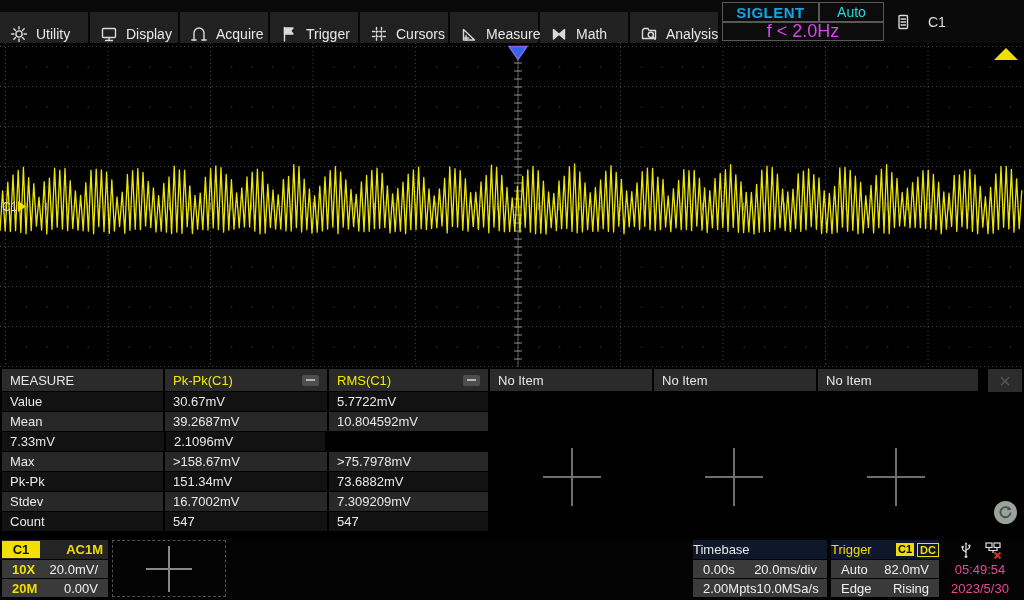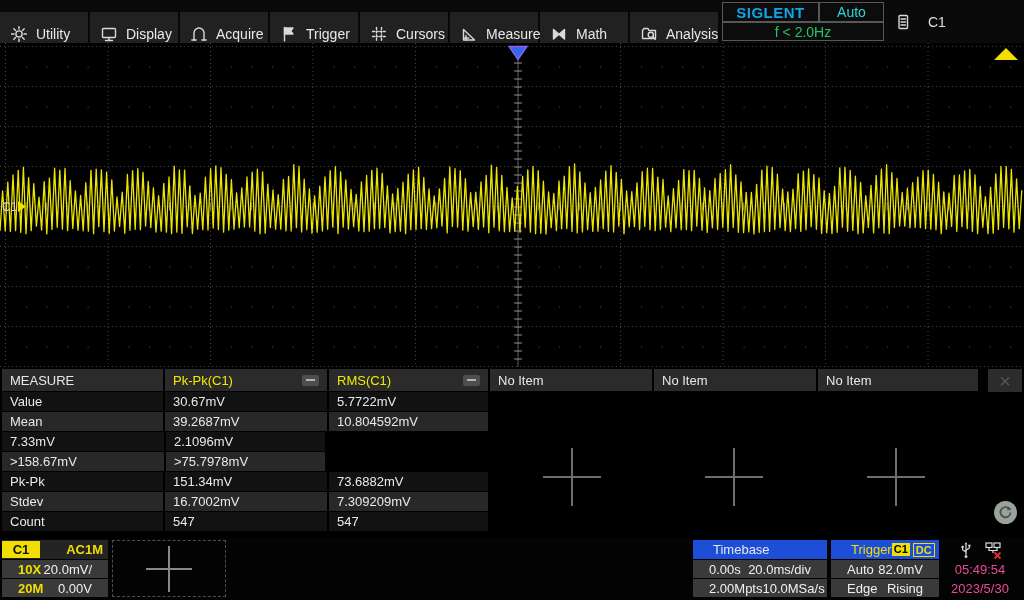--- a/index.html
+++ b/index.html
@@ -12,21 +12,21 @@
   .menu-item{width:90px;height:43px;background:#212121;border-right:2px solid #070707;box-sizing:border-box;
              display:flex;align-items:center;gap:8px;padding-left:10px;color:#e8e8e8;font-size:14px;cursor:default;}
   .menu-item svg{flex:0 0 auto;}
   .mi-icon{stroke:#d9d9d9;fill:none;stroke-width:1.4;stroke-linecap:round;stroke-linejoin:round;}
 
   .brand{position:absolute;left:722px;top:2px;width:162px;height:39px;display:grid;
          grid-template-columns:97px 65px;grid-template-rows:20px 19px;}
   .brand-cell{border:1px solid #585858;box-sizing:border-box;display:flex;align-items:center;justify-content:center;background:#0c0c0c;}
   .brand-logo{font-weight:bold;font-size:15px;letter-spacing:.5px;color:#0ea5e9;}
   .brand-mode{font-size:14px;}
-  .brand-freq{grid-column:1 / span 2;color:#22c55e;font-size:14px;}
+  .brand-freq{grid-column:1 / span 2;color:#d946ef;font-size:18px;}
 
   .chan-status{position:absolute;left:890px;top:0;height:43px;display:flex;align-items:center;gap:16px;
                color:#dddddd;font-size:14px;padding-left:4px;}
 
   
   .scope{position:absolute;left:0;top:43px;width:1024px;height:324px;background:#000;}
 
   
   .measure-panel{position:absolute;left:0;top:368px;width:1024px;height:170px;background:#000;font-size:13px;}
   .m-header{position:absolute;left:2px;top:1px;display:flex;gap:2px;}
@@ -45,23 +45,23 @@
   .row-lite .m-cell{background:#282828;text-align:right;}
 
   .plus-btn{position:absolute;width:58px;height:58px;top:80px;}
   .plus-btn::before{content:"";position:absolute;left:50%;top:0;width:2px;height:100%;background:#6e6e6e;transform:translateX(-1px);}
   .plus-btn::after{content:"";position:absolute;top:50%;left:0;height:2px;width:100%;background:#6e6e6e;transform:translateY(-1px);}
   .refresh-btn{position:absolute;left:994px;top:133px;width:23px;height:23px;border-radius:50%;
                background:#9aa29c;display:flex;align-items:center;justify-content:center;}
 
   
   .bottom-bar{position:absolute;left:0;top:538px;width:1024px;height:62px;background:#030303;font-size:13px;}
-  .box-h{height:19px;display:flex;align-items:center;background:#1d4ed8;padding:0 20px;color:#e8e8e8;}
+  .box-h{height:19px;display:flex;align-items:center;background:#0f172a;padding:0 0;color:#e8e8e8;}
   .box-r{height:18px;margin-top:1px;display:flex;align-items:center;justify-content:space-between;
-         background:#3a3a3a;padding:0 16px;color:#f0f0f0;}
+         background:#3a3a3a;padding:0 10px;color:#f0f0f0;}
   .yel{color:#f0df00;}
   .ch-box{position:absolute;left:2px;top:2px;width:106px;}
   .c1-tab{width:38px;height:17px;background:#f0df00;color:#101010;font-weight:bold;
           display:flex;align-items:center;justify-content:center;}
   .ch-box .box-h{padding:0;background:#242424;}
   .ch-box .coup{margin-left:auto;padding-right:5px;font-weight:bold;}
   .key{font-weight:bold;}
   .add-ch{position:absolute;left:112px;top:2px;width:112px;height:55px;border:1px dashed #4f4f4f;box-sizing:content-box;}
   .add-ch .cross{position:absolute;left:50%;top:50%;width:46px;height:46px;transform:translate(-50%,-50%);}
   .add-ch .cross::before{content:"";position:absolute;left:50%;top:0;width:2px;height:100%;background:#888;transform:translateX(-1px);}
@@ -638,20 +638,21 @@
     <div class="m-row row-lite" style="top:44px">
       <div class="m-cell w0">Mean</div>
         <div class="m-cell w1">39.2687mV</div>
         <div class="m-cell w2">10.804592mV</div>
     </div>
     <div class="m-row row-dark" style="top:64px">
         <div class="m-cell w1">7.33mV</div>
         <div class="m-cell w2">2.1096mV</div>
     </div>
     <div class="m-row row-lite" style="top:84px">
+      <div class="m-cell w0">Max</div>
         <div class="m-cell w1">&gt;158.67mV</div>
         <div class="m-cell w2">&gt;75.7978mV</div>
     </div>
     <div class="m-row row-dark" style="top:104px">
       <div class="m-cell w0">Pk-Pk</div>
         <div class="m-cell w1">151.34mV</div>
         <div class="m-cell w2">73.6882mV</div>
     </div>
     <div class="m-row row-lite" style="top:124px">
       <div class="m-cell w0">Stdev</div>

